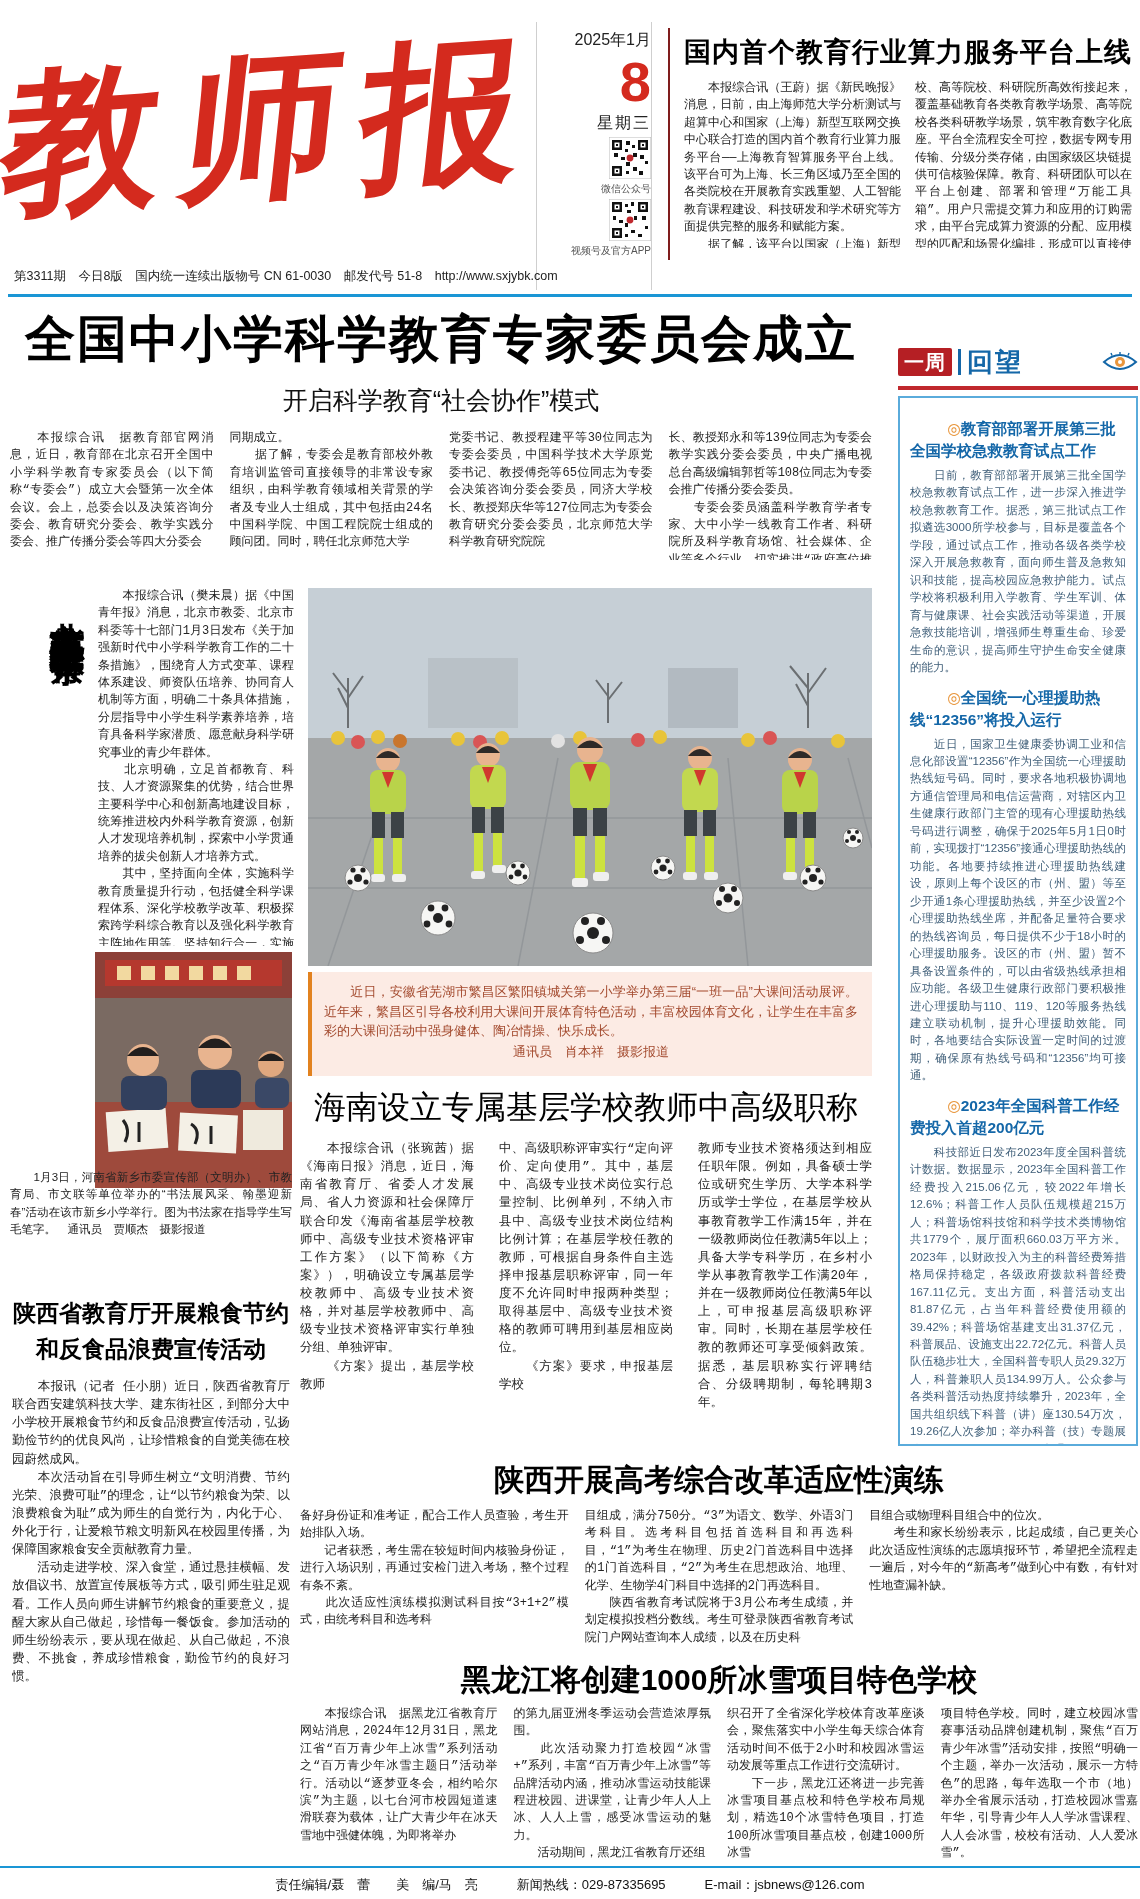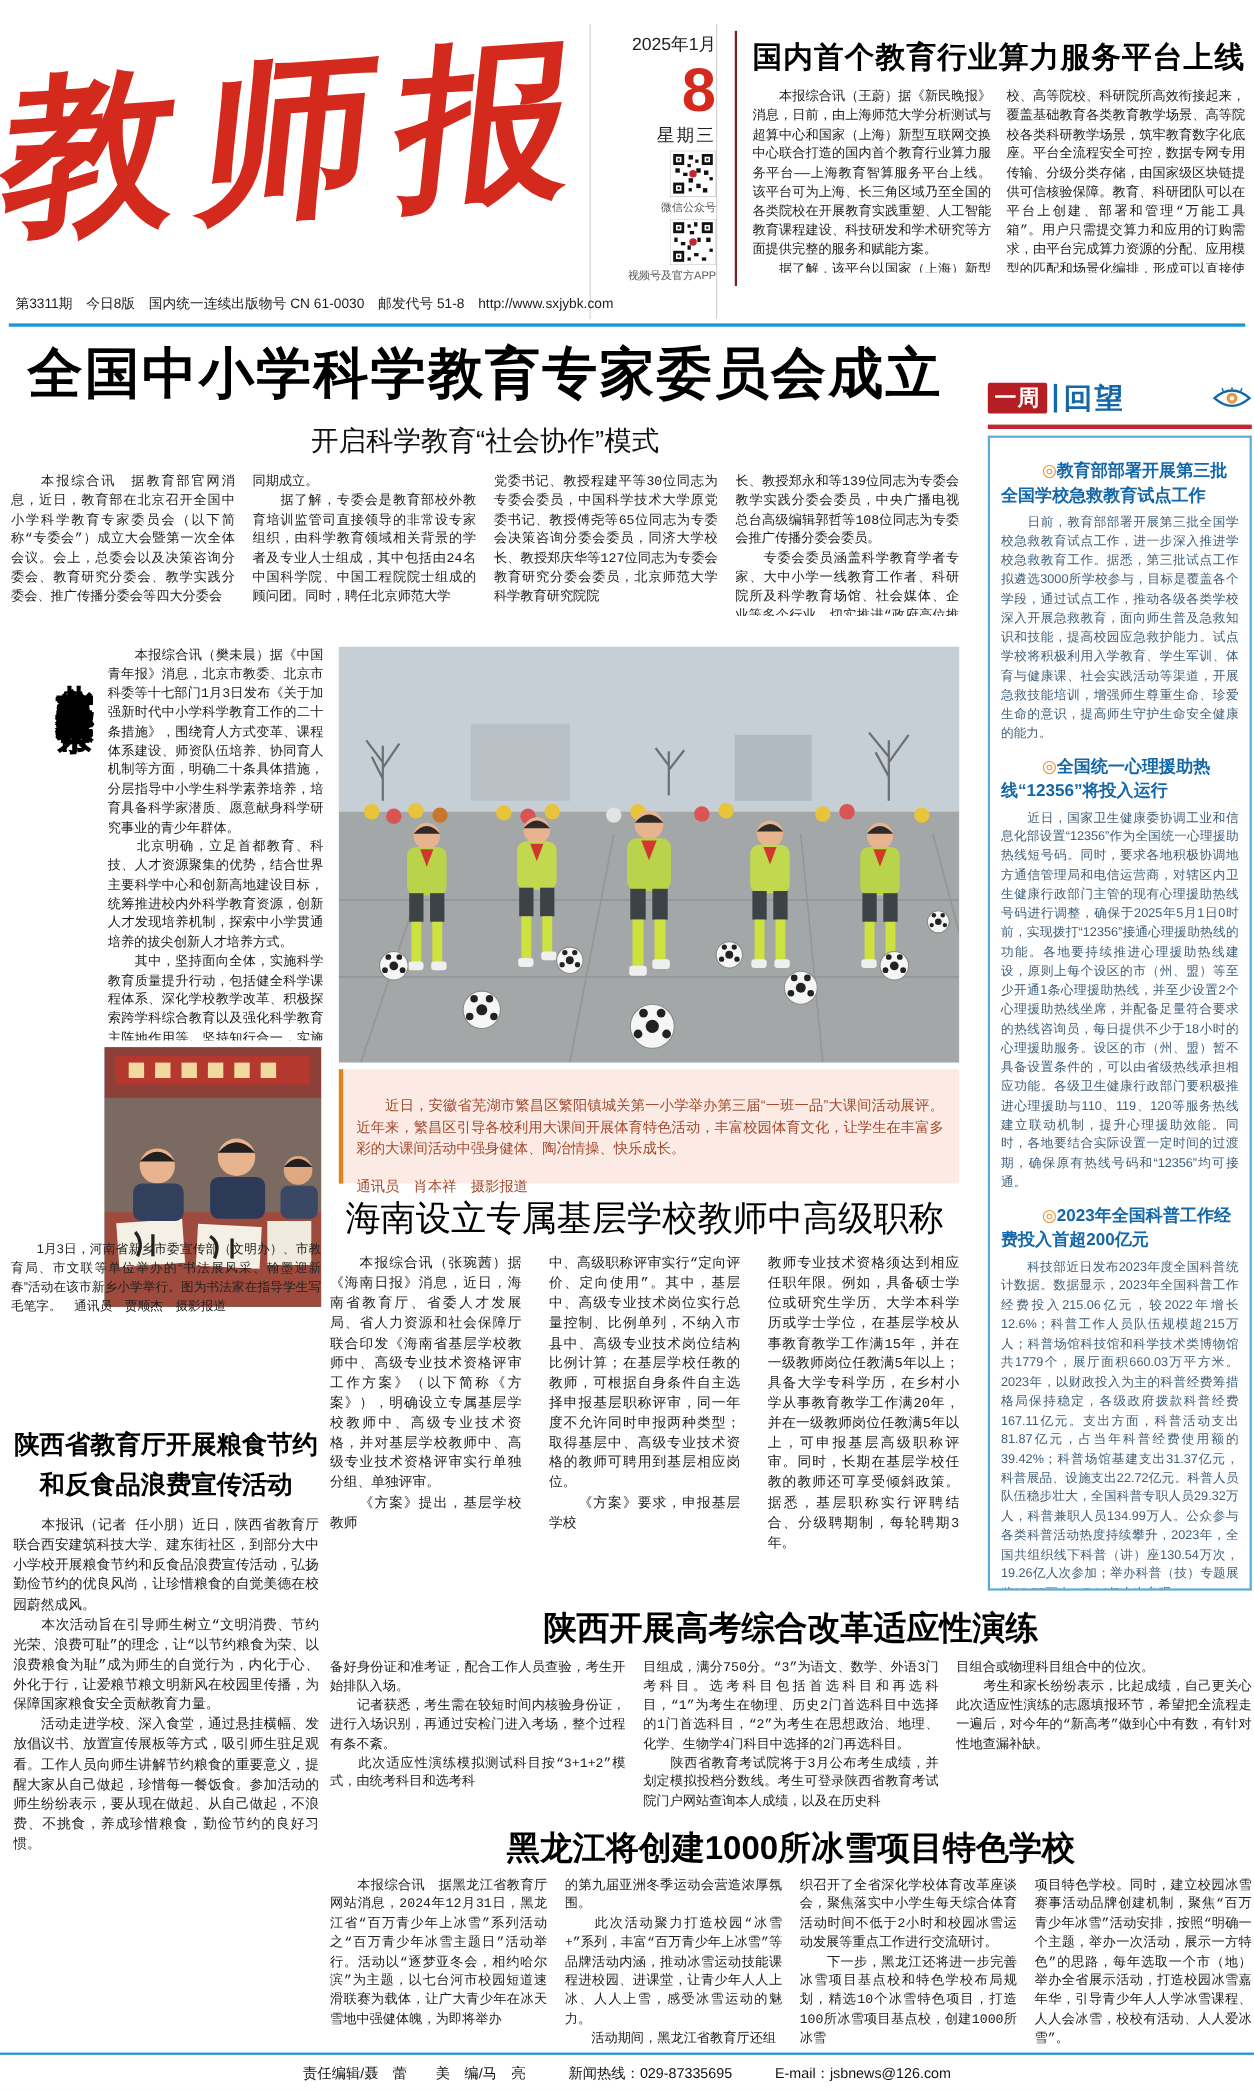--- a/index.html
+++ b/index.html
@@ -30,26 +30,26 @@
   .main-sub{left:10px;top:384px;width:862px;font-size:25px;text-align:center;color:#111;}
   .main-cols{left:10px;top:430px;width:862px;height:130px;display:flex;gap:16px;}
   .main-cols .bodytxt{flex:1;height:130px;}
   
   .vhead{left:14px;top:594px;width:76px;height:566px;writing-mode:vertical-rl;
       font-size:35px;font-weight:bold;letter-spacing:2px;color:#000;text-align:justify;}
   .bj-body{left:98px;top:588px;width:196px;height:358px;}
   
   .photo1{left:308px;top:588px;width:564px;height:378px;background:#b9c2c8;overflow:hidden;}
   .cap1{left:308px;top:972px;width:564px;height:104px;background:#fcebe4;border-left:4px solid #e2821f;
-      box-sizing:border-box;padding:23px 14px 6px 12px;}
+      box-sizing:border-box;padding:10px 14px 6px 12px;}
   .cap1 .captxt{font-size:13px;line-height:1.5;color:#a34a2e;text-align:justify;white-space:pre-wrap;}
-  .cap1 .capcredit{font-size:13px;color:#a34a2e;text-align:left;margin-top:16px;}
+  .cap1 .capcredit{font-size:13px;color:#a34a2e;text-align:center;margin-top:2px;}
   
   .photo2{left:95px;top:952px;width:197px;height:236px;background:#6a5a52;overflow:hidden;}
-  .cap2{left:10px;top:1128px;width:282px;height:92px;font-size:11.5px;line-height:1.5;color:#222;
+  .cap2{left:10px;top:1169px;width:282px;height:92px;font-size:11.5px;line-height:1.5;color:#222;
       text-align:justify;white-space:pre-wrap;overflow:hidden;}
   
   .hn-head{left:300px;top:1086px;width:572px;font-size:32px;font-weight:normal;text-align:center;white-space:nowrap;color:#000;}
   .hn-cols{left:300px;top:1140px;width:572px;height:312px;display:flex;gap:25px;}
   .hn-cols .bodytxt{flex:1;height:312px;font-size:12.5px;}
   
   .food-head{left:12px;top:1296px;width:278px;font-size:23px;font-weight:bold;line-height:1.55;text-align:center;color:#000;font-family:Liberation Serif, serif;}
   .food-body{left:12px;top:1378px;width:278px;height:482px;font-size:12.5px;}
   
   .gk-head{left:300px;top:1460px;width:838px;font-size:30px;font-weight:bold;text-align:center;white-space:nowrap;color:#000;}

